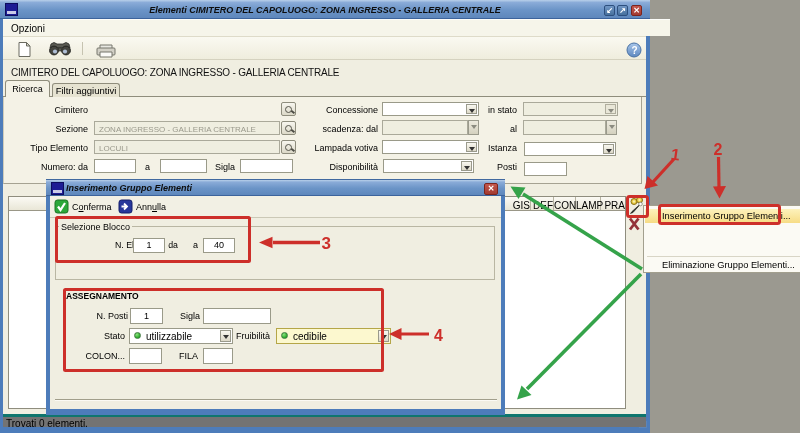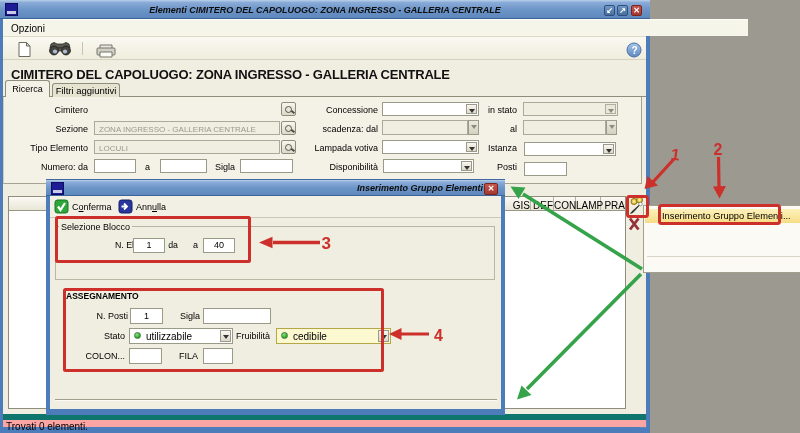--- a/index.html
+++ b/index.html
@@ -11,40 +11,40 @@
 
 #win { left:0; top:0; width:650px; height:433px; background:#f0eee1; }
 .titlebar { background:linear-gradient(#b9d0ea,#8aabd8 14%,#6b94c7 55%,#5e87bc); border-bottom:1px solid #3c639c; }
 .titlebar .ttext { font-weight:bold; font-size:9px; color:#0d0d0d;font-style:italic; }
 .appicon { background:#1d1c94; border:1px solid #0d0c5e; }
 .appicon i { position:absolute; left:1px; right:1px; bottom:1px; height:3px; background:#e9e9f6; opacity:.85; }
 .wbtn { width:11px; height:11px; border:1px solid #2d4f7e; border-radius:2px; background:linear-gradient(#7298c6,#47709d); color:#fff; font-weight:bold; text-align:center; line-height:9px; font-size:8px; }
 .wbtn.close { background:linear-gradient(#c4574d,#a23a31); border-color:#7c241d; }
 .menubar { background:#f6f5ea; border-top:1px solid #fdfdf9; }
 .toolbar { background:linear-gradient(#faf9f1,#efeddd); border-bottom:1px solid #d5d2bf; border-top:1px solid #dedbc9; }
-.boldhdr { font-weight:bold; font-size:13px; color:#111; letter-spacing:-0.2px; }
+.boldhdr { font-weight:normal; font-size:10px; color:#111; letter-spacing:-0.2px; }
 .tab { border:1px solid #8f8d7c; border-bottom:none; border-radius:3px 3px 0 0; text-align:center; }
 .tab.on { background:#f4f2e6; z-index:3; }
 .tab.off { background:#e6e3d1; }
 .lbl { position:absolute; text-align:right; white-space:nowrap; }
 .fld { position:absolute; border:1px solid #9a9a89; background:#fff; font-size:9px; }
 .fld.dis { background:#efeee0; color:#9a998c; border-color:#aaa99a; }
 .fld .v { position:absolute; left:4px; top:2.5px; white-space:nowrap; overflow:hidden; font-size:8px; }
 .mag { position:absolute; border:1px solid #8e8d7d; background:linear-gradient(#f7f6ee,#dcd9c8); border-radius:2px; }
 .mag:after { content:""; position:absolute; left:3px; top:3px; width:5px; height:5px; border:1.3px solid #55554b; border-radius:50%; }
 .mag:before { content:""; position:absolute; left:9px; top:8px; width:4px; height:1.5px; background:#4c4c44; transform:rotate(38deg); }
 .cmbbtn { position:absolute; right:1px; top:1px; bottom:1px; width:11px; border:1px solid #9a9a8c; background:linear-gradient(#f8f7f0,#ddd9c8); }
 .cmbbtn:after { content:""; position:absolute; left:2px; top:4px; border:3px solid transparent; border-top:4px solid #333; }
 .cmbbtn.gray:after { border-top-color:#8b8b80; }
 .cmbbtn.big { width:11px; background:linear-gradient(#eceade,#d4d1bf); }
 
 .thead { background:linear-gradient(#fbfaf4,#e9e6d7); border-bottom:1px solid #9a9787; }
 .thcell { position:absolute; top:0; bottom:0; border-right:1px solid #b6b3a2; }
 .thtext { position:absolute; top:3px; width:100%; text-align:right; font-size:10px; }
-.statusbar { border-top:6px solid #0f766e; background:#fca5a5;text-align:right; }
+.statusbar { border-top:3px solid #0f766e; background:#737373;text-align:right; }
 
 
 #dlg { left:46px; top:179px; width:459px; height:236px; background:#f0eee1; border-left:4px solid #4d7cba; border-right:4px solid #4d7cba; border-bottom:6px solid #4d7cba; }
 .grp { position:absolute; border:1px solid #b9b6a3; }
 .glegend { position:absolute; background:#f0eee1; padding:0 2px; }
 .dot { position:absolute; width:7px; height:7px; border-radius:50%; background:radial-gradient(circle at 35% 30%, #8ee27f, #2eae2e 65%, #188a18); border:1px solid #3f7a3f; }
 
 
 #menu { left:643px; top:205px; width:157px; height:68px; background:#fbfaf4; border:1px solid #a29f8e; border-right:none; }
 .mitem { position:absolute; left:1px; right:0; height:14px; line-height:14px; padding-left:17px; white-space:nowrap; font-size:9.3px; }
@@ -67,21 +67,21 @@
     <div class="abs titlebar" style="left:0;top:0;width:650px;height:19px">
       <div class="abs appicon" style="left:5px;top:3px;width:13px;height:13px">
           <i></i>
         </div>
       <div class="abs ttext" style="left:20px;right:20px;top:5px;text-align:center">Elementi CIMITERO DEL CAPOLUOGO: ZONA INGRESSO - GALLERIA CENTRALE</div>
       <div class="abs wbtn" style="left:604px;top:5px">↙</div>
       <div class="abs wbtn" style="left:617px;top:5px">↗</div>
       <div class="abs wbtn close" style="left:631px;top:5px">✕</div>
     </div>
 
-    <div class="abs menubar" style="left:3px;top:19px;width:745px;height:17px">
+    <div class="abs menubar" style="left:3px;top:19px;width:667px;height:17px">
       <div class="abs" style="left:8px;top:3px;font-size:10px">Opzioni</div>
     </div>
 
     <div class="abs toolbar" style="left:3px;top:36px;width:643px;height:24px">
       <svg width="643" height="24">
 
         <path d="M16 5.5 h7.5 l3.5 3.5 v10.5 h-11 z" fill="#fff" stroke="#6a6a60"></path>
         <path d="M23.5 5.5 l3.5 3.5 h-3.5 z" fill="#d8d8cc" stroke="#6a6a60"></path>
 
         <path d="M48 7 q3 -3 6 0 l6 0 q3 -3 6 0 l1 4 l-20 0 z" fill="#5a5a52" stroke="#2c2c28" stroke-width="0.8"></path>
@@ -205,21 +205,21 @@
     <div class="abs statusbar" style="left:3px;top:414px;width:643px;height:13px">
       <div class="abs" style="left:3px;top:1px;font-size:10px">Trovati 0 elementi.</div>
     </div>
   </div>
 
   <div id="dlg" class="abs">
     <div class="abs titlebar" style="left:-4px;top:0;width:459px;height:17px;border-top:1px solid #41699f">
       <div class="abs appicon" style="left:5px;top:2px;width:13px;height:13px">
           <i></i>
         </div>
-      <div class="abs ttext" style="left:20px;right:22px;top:3px;text-align:right">Inserimento Gruppo Elementi</div>
+      <div class="abs ttext" style="left:20px;right:22px;top:3px;text-align:left">Inserimento Gruppo Elementi</div>
       <div class="abs wbtn close" style="left:438px;top:3px;width:14px;height:12px;line-height:10px">✕</div>
     </div>
 
     <div class="abs" style="left:0;top:17px;width:451px;height:22px;background:#f2f0e4;border-bottom:1px solid #cbc8b6">
       <svg width="200" height="22">
         <rect x="5" y="4" width="13" height="13" rx="2.5" fill="#2ca73a" stroke="#1b7425"></rect>
         <path d="M8 10.5 l2.5 3.5 l4.5 -7" stroke="#fff" stroke-width="2.2" fill="none"></path>
         <rect x="69" y="4" width="13" height="13" rx="2.5" fill="#27379b" stroke="#141f6b"></rect>
         <path d="M71.5 10.5 h5 m-2.5 -3 l3 3 l-3 3" stroke="#fff" stroke-width="1.8" fill="none"></path>
       </svg>
@@ -262,20 +262,21 @@
   <svg class="abs" width="800" height="433">
     <line x1="642" y1="269" x2="523" y2="194" stroke="#35a34a" stroke-width="3.6"></line>
     <polygon points="510.5,186.5 525.5,187.5 518.5,199" fill="#35a34a"></polygon>
     <line x1="641" y1="274" x2="527" y2="389" stroke="#35a34a" stroke-width="3.6"></line>
     <polygon points="517,399.5 521.5,385.5 531.5,395" fill="#35a34a"></polygon>
   </svg>
 
   <div id="menu" class="abs">
     <div class="mitem hilite" style="top:3px">Inserimento Gruppo Elementi...</div>
     <div class="msep" style="top:50px"></div>
+    <div class="mitem" style="top:52px">Eliminazione Gruppo Elementi...</div>
   </div>
 
   <svg class="abs" width="800" height="433">
 
     <rect x="627.5" y="196.5" width="20" height="20" fill="none" stroke="#cd2f2a" stroke-width="3" rx="2"></rect>
     <rect x="659.5" y="205.5" width="120" height="18" fill="none" stroke="#cd2f2a" stroke-width="3" rx="2"></rect>
     <rect x="56.5" y="217.5" width="193" height="44" fill="none" stroke="#cd2f2a" stroke-width="3" rx="1"></rect>
     <rect x="64.5" y="289.5" width="318" height="81" fill="none" stroke="#cd2f2a" stroke-width="3" rx="1"></rect>
 
     <line x1="674" y1="159" x2="653" y2="182" stroke="#cd2f2a" stroke-width="3.2"></line>

